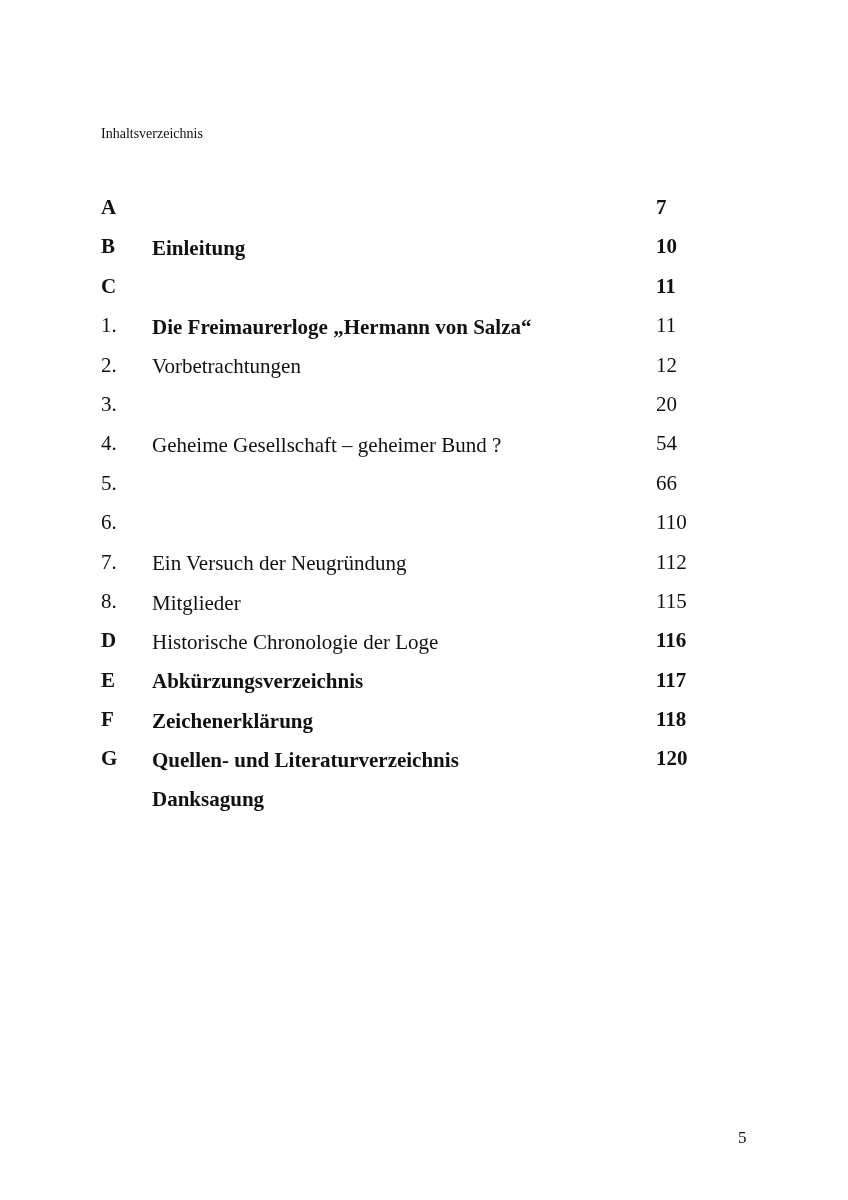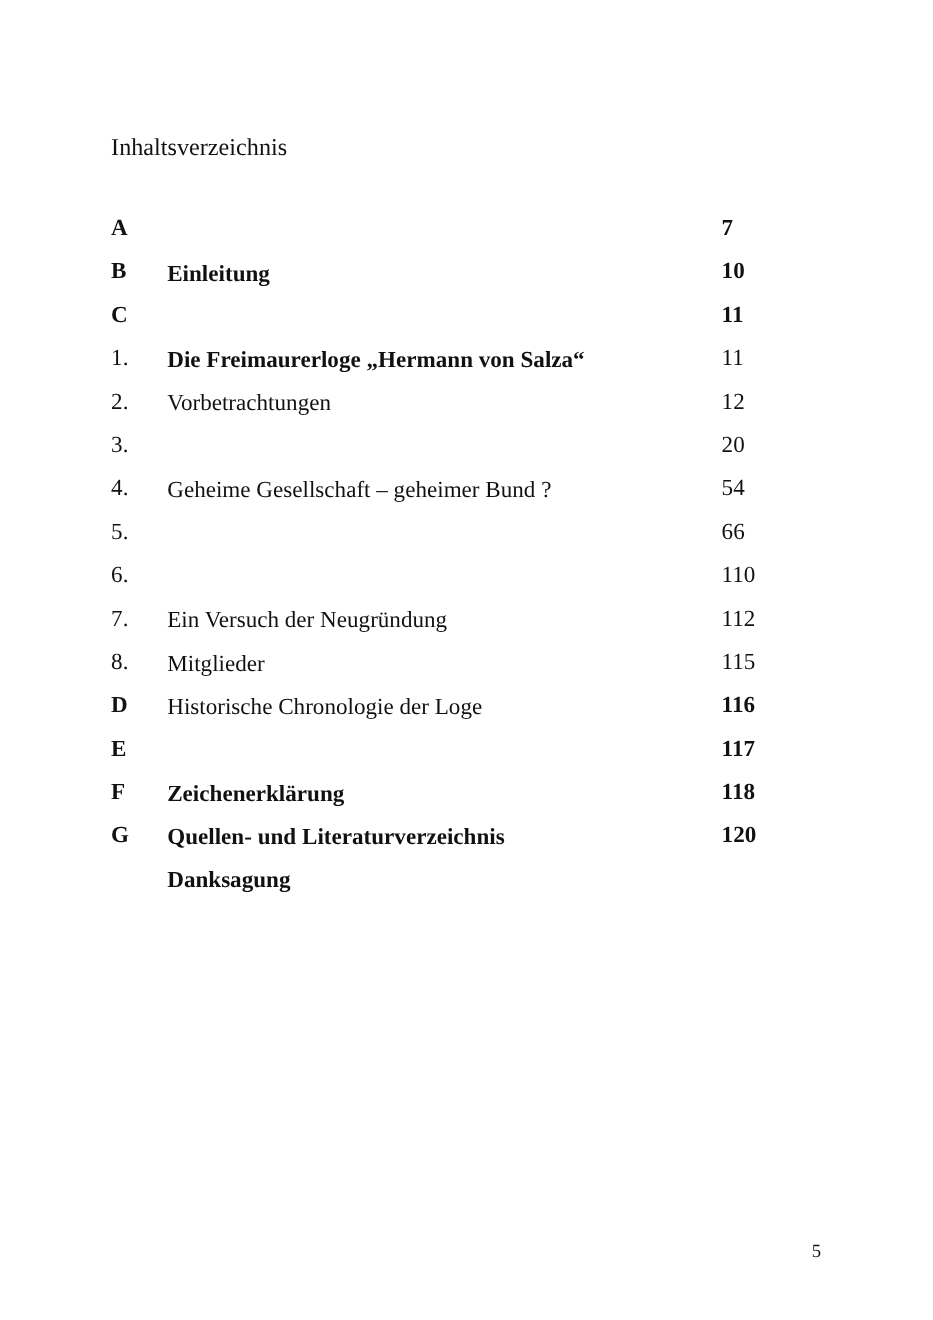--- a/index.html
+++ b/index.html
@@ -12,21 +12,21 @@
       height: 1200px;
       position: relative;
       overflow: hidden;
       font-family: "Liberation Serif", "DejaVu Serif", serif;
       color: #111111;
     }
     .page-heading {
       position: absolute;
       left: 101px;
       top: 120px;
-      font-size: 22px;
+      font-size: 14px;
       line-height: 28px;
       font-weight: normal;
       margin: 0;
     }
     .toc {
       position: absolute;
       left: 101px;
       top: 192px;
       width: 620px;
     }
@@ -116,20 +116,21 @@
     <span class="toc-title">Mitglieder</span>
     <span class="toc-page">112</span>
   </div>
   <div class="toc-row">
     <span class="toc-num">8.</span>
     <span class="toc-title">Historische Chronologie der Loge</span>
     <span class="toc-page">115</span>
   </div>
   <div class="toc-row bold">
     <span class="toc-num">D</span>
+    <span class="toc-title">Abkürzungsverzeichnis</span>
     <span class="toc-page">116</span>
   </div>
   <div class="toc-row bold">
     <span class="toc-num">E</span>
     <span class="toc-title">Zeichenerklärung</span>
     <span class="toc-page">117</span>
   </div>
   <div class="toc-row bold">
     <span class="toc-num">F</span>
     <span class="toc-title">Quellen- und Literaturverzeichnis</span>

